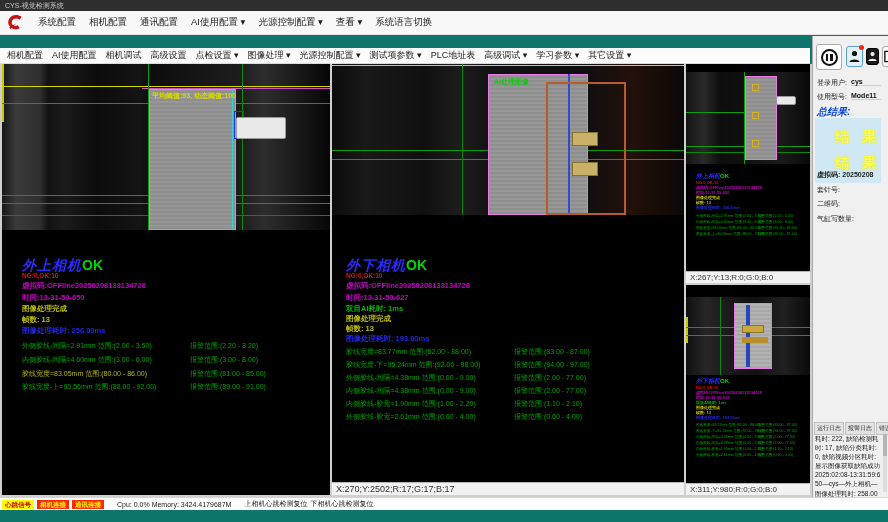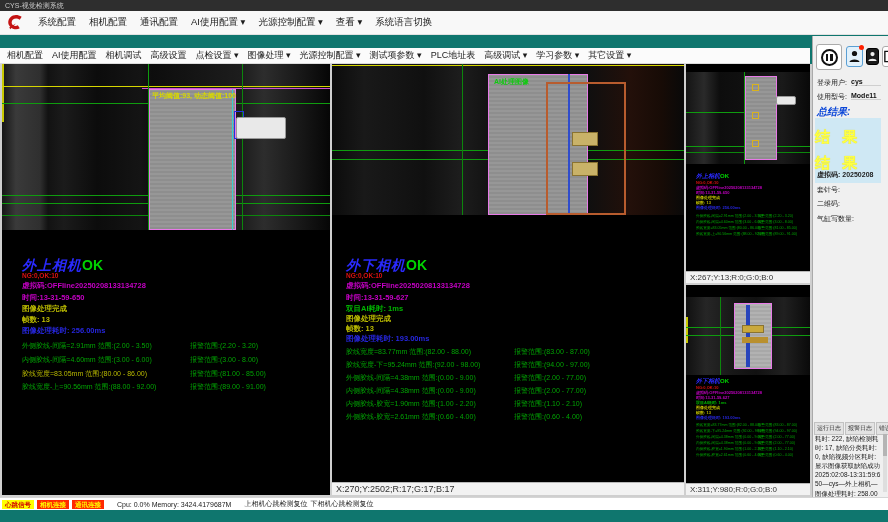--- a/index.html
+++ b/index.html
@@ -81,21 +81,21 @@
   .btn.sel{border:1px solid #5a9fd4;background:#e2f1fb}
   .pause-ring{width:17px;height:17px;border:2.5px solid #111;border-radius:50%;
               display:flex;align-items:center;justify-content:center;gap:2px}
   .pause-ring i{display:block;width:2.5px;height:7px;background:#111}
   .badge{position:absolute;width:5px;height:5px;background:#ff2000;border-radius:50%}
   .rp-label{position:absolute;font-size:7px;color:#222;white-space:nowrap}
   .rp-value{position:absolute;font-size:7px;font-weight:bold;color:#111;white-space:nowrap;
             border-bottom:1px solid #cfcfcf;min-width:30px}
   .rp-total{position:absolute;font-size:10px;font-weight:bold;font-style:italic;color:#0a46d8;white-space:nowrap}
   .result-box{position:absolute;left:2px;width:66px;height:39px;background:#cfe8f4;
-              display:flex;align-items:center;justify-content:flex-start}
+              display:flex;align-items:center;justify-content:flex-end}
   .result-box span{font-size:15px;font-weight:bold;color:#ffff42;letter-spacing:4px;
                    text-shadow:0 0 1px #d8d800}
   .log-tabs{position:absolute;left:1px;top:386px;display:flex;gap:1px}
   .log-tab{font-size:6px;padding:1px 2px;background:#e3e3e3;border:1px solid #c2c2c2;color:#333;white-space:nowrap}
   .log-text{position:absolute;left:2px;top:398px;width:67px;font-size:6.5px;line-height:1.4;color:#1a1a1a;
             word-break:break-all}
   .scrollbar{position:absolute;right:1px;top:396px;width:4px;height:60px;background:#dedede}
   .scrollbar .thumb{position:absolute;left:0;top:2px;width:4px;height:22px;background:#b4b4b4}
 
   

